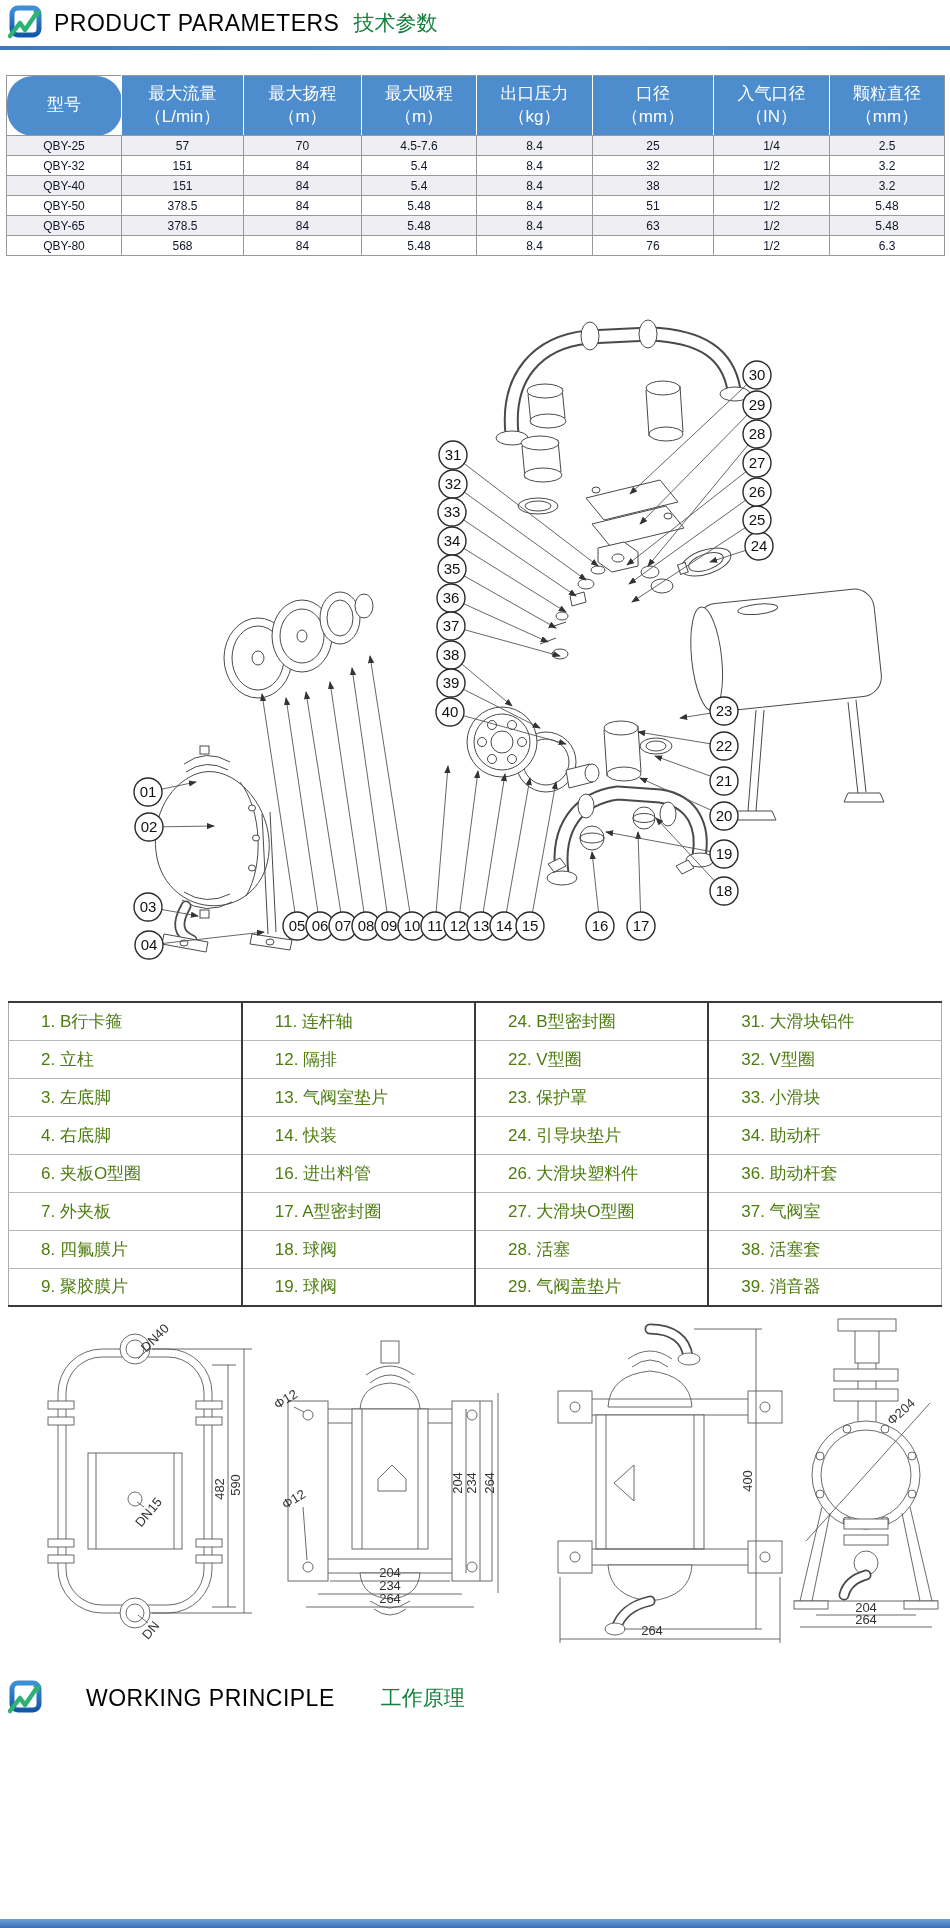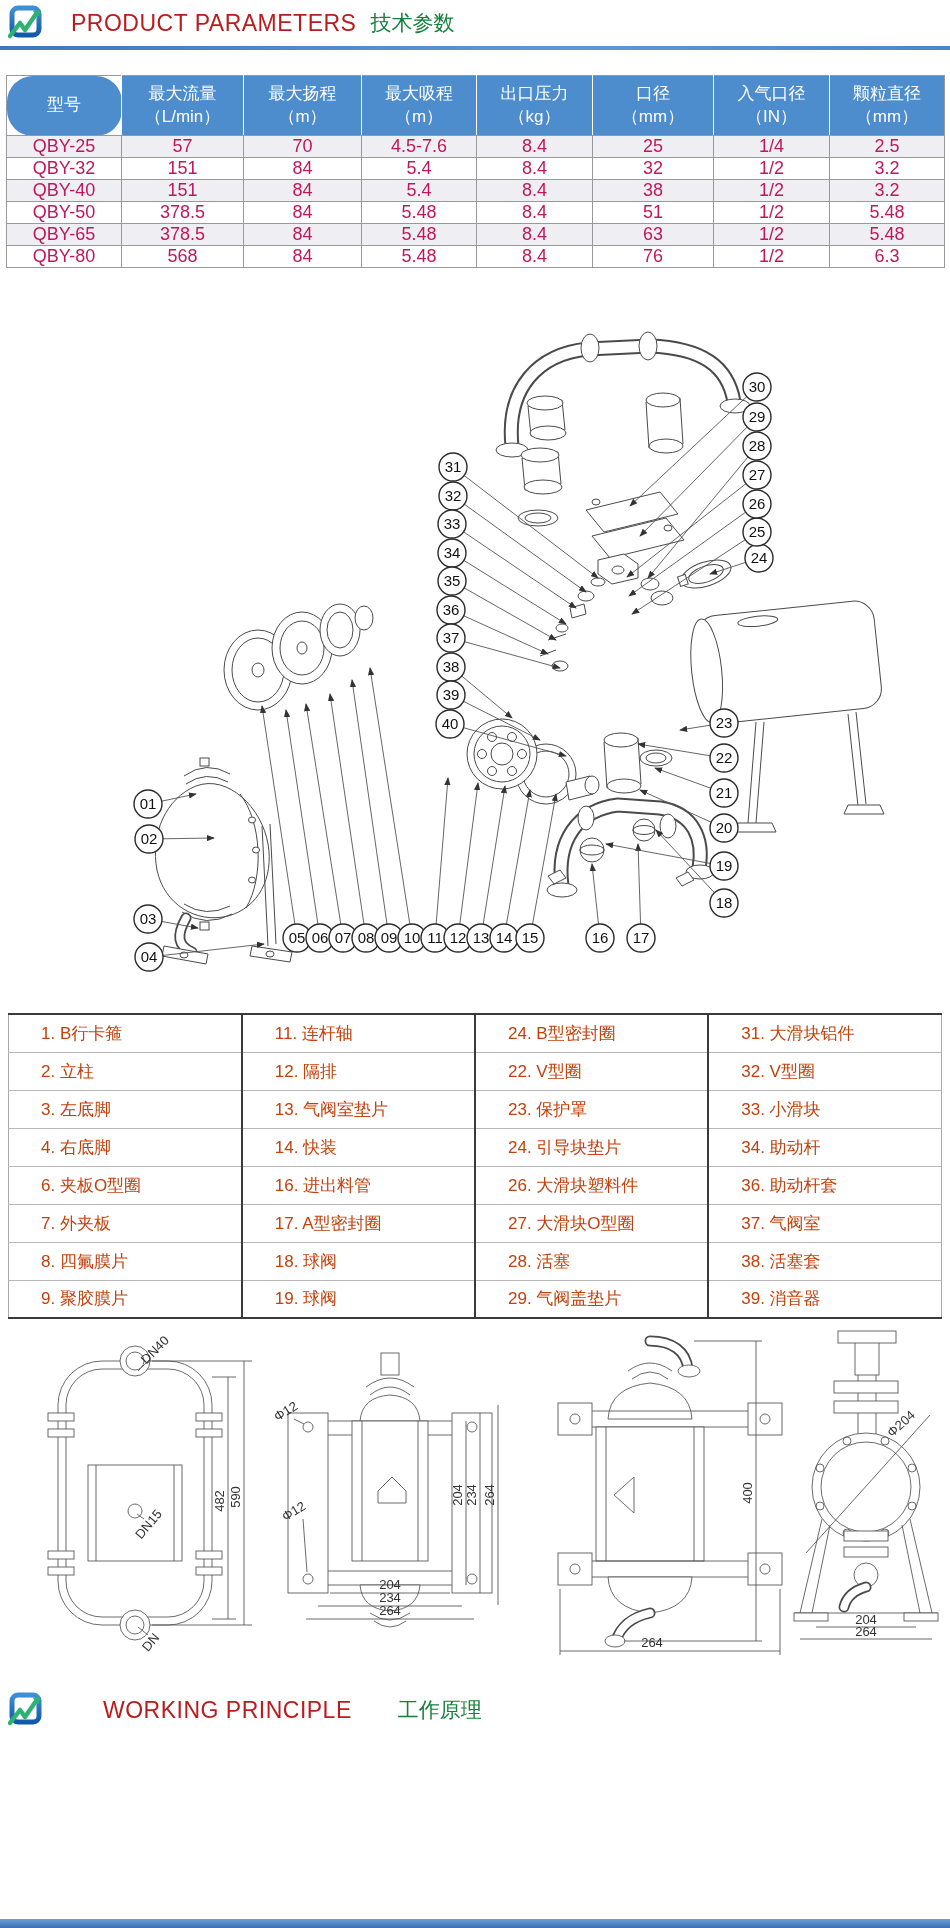--- a/index.html
+++ b/index.html
@@ -3,42 +3,42 @@
 <meta charset="utf-8">
 <style>
   * { margin:0; padding:0; box-sizing:border-box; }
   html,body { background:#fff; }
   body { width:950px; font-family:"Liberation Sans","DejaVu Sans",sans-serif; color:#333; }
   .page { position:relative; width:950px; height:1928px; background:#fff; overflow:hidden; }
 
   
   .sec-head { height:46px; display:flex; align-items:center; padding-left:8px; }
   .logo { width:36px; height:36px; flex:0 0 36px; }
-  .t-en { color:#b91c1c; font-size:23px; letter-spacing:.5px; margin-left:27px; white-space:nowrap; }
+  .t-en { color:#000000; font-size:23px; letter-spacing:.5px; margin-left:10px; white-space:nowrap; }
   .t-zh { color:#15803d; font-size:21px; margin-left:14px; white-space:nowrap; }
   .blue-rule { height:4px; background:linear-gradient(90deg,#4077bc,#5f97d2 60%,#4c86c6); }
   .bottom-rule { position:absolute; left:0; bottom:0; width:950px; height:9px;
                  background:linear-gradient(180deg,#6ba0d8,#3c6fb2); }
 
   
   table.spec { width:938px; margin:25px 6px 0; border-collapse:collapse; table-layout:fixed;
                border:1px solid #999; }
   table.spec th { background:#4d8ccd; color:#fff; font-weight:normal; font-size:17px;
                   height:60px; line-height:1.35; text-align:center; vertical-align:middle;
                   border-left:1px solid #fff; border-bottom:1px solid #999; }
   table.spec th:first-child { border-left:none;border-radius:26px; }
-  table.spec td { height:20px; font-size:18px; color:#be185d; text-align:center;
+  table.spec td { height:20px; font-size:12px; color:#0f172a; text-align:center;
                   border:1px solid #999; background:#fff; }
   table.spec tbody tr:nth-child(odd) td { background:#efeff3; }
 
   
   table.parts { width:934px; margin:20px 8px 0; border-collapse:collapse;
                 border-top:2px solid #3a3a3a; border-bottom:2px solid #3a3a3a;
                 border-left:1px solid #aaa; border-right:1px solid #aaa; }
-  table.parts td { width:25%; height:38px; font-size:17px; color:#c2410c;
+  table.parts td { width:25%; height:38px; font-size:17px; color:#4d7c0f;
                    padding-left:32px; border-bottom:1px solid #b7b7b7;
                    border-left:2px solid #3a3a3a; white-space:nowrap; }
   table.parts td:first-child { border-left:none; }
   table.parts tr:last-child td { border-bottom:none; }
 
   
   svg.diagram { display:block; width:950px; height:715px; margin-top:10px; }
   .leader { stroke:#555; stroke-width:.9; fill:none; }
   .co-circle { fill:#fff; stroke:#2b2b2b; stroke-width:1.4; }
   .co-num { font-family:"Liberation Sans","DejaVu Sans",sans-serif; font-size:15px; fill:#111; text-anchor:middle; }

